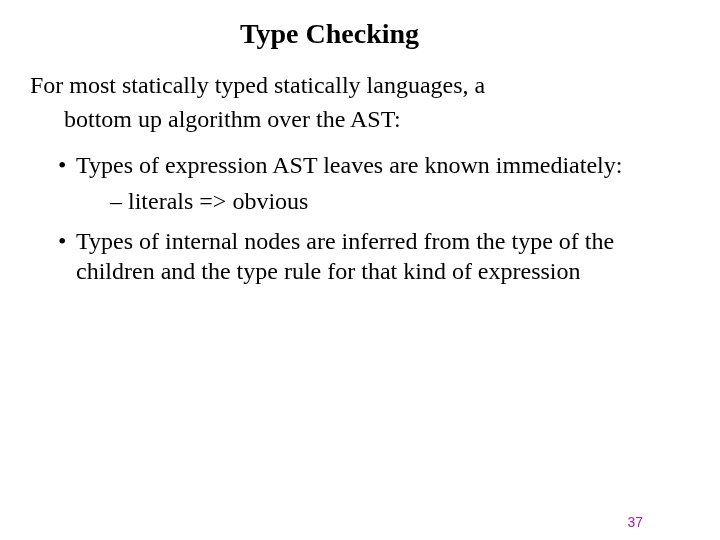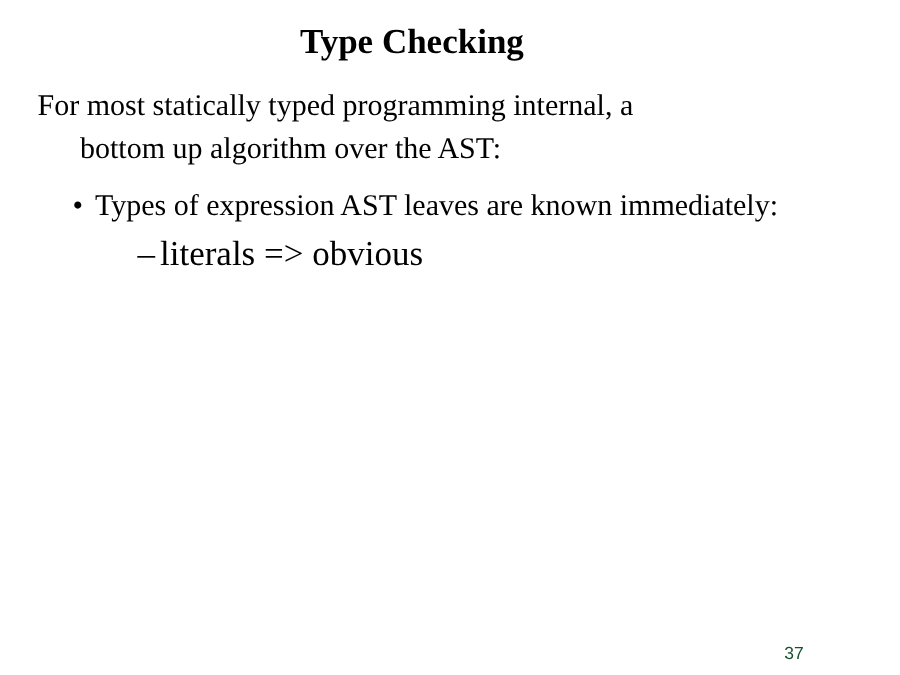--- a/index.html
+++ b/index.html
@@ -50,59 +50,62 @@
   ul.level1 > li::before {
     content: "•";
     position: absolute;
     left: 0;
     top: 0;
   }
   ul.level2 {
     list-style: none;
     padding: 0;
     margin: 6px 0 10px 34px;
-    font-size: 28px;
+    font-size: 24px;
     font-family: Liberation Serif, serif;
   }
   ul.level2 > li {
     position: relative;
     padding-left: 18px;
     margin-bottom: 4px;
   }
   ul.level2 > li::before {
     content: "–";
     position: absolute;
     left: 0;
     top: 0;
   }
   .pagenum {
     position: absolute;
     bottom: 10px;
     right: 16px;
     font-size: 14px;
     font-family: Arial, sans-serif;
-    color: #14532d;
+    color: #a21caf;
   }
 </style>
 </head>
 <body>
 
 <div class="slide">
 
   <div class="title">Type Checking</div>
 
   <div class="body">
-    <div class="intro">For most statically typed programming internal, a</div>
+    <div class="intro">For most statically typed statically languages, a</div>
     <div class="intro intro-cont">bottom up algorithm over the AST:</div>
 
     <ul class="level1">
       <li>
         <span>Types of expression AST  leaves are known immediately:</span>
         <ul class="level2">
           <li>literals =&gt; obvious</li>
         </ul>
       </li>
+      <li>
+        <span>Types of internal nodes are inferred from the type of the children and the type rule for that kind of expression</span>
+      </li>
     </ul>
   </div>
 
   <div class="pagenum">37</div>
 
 </div>
 
 </body></html>

